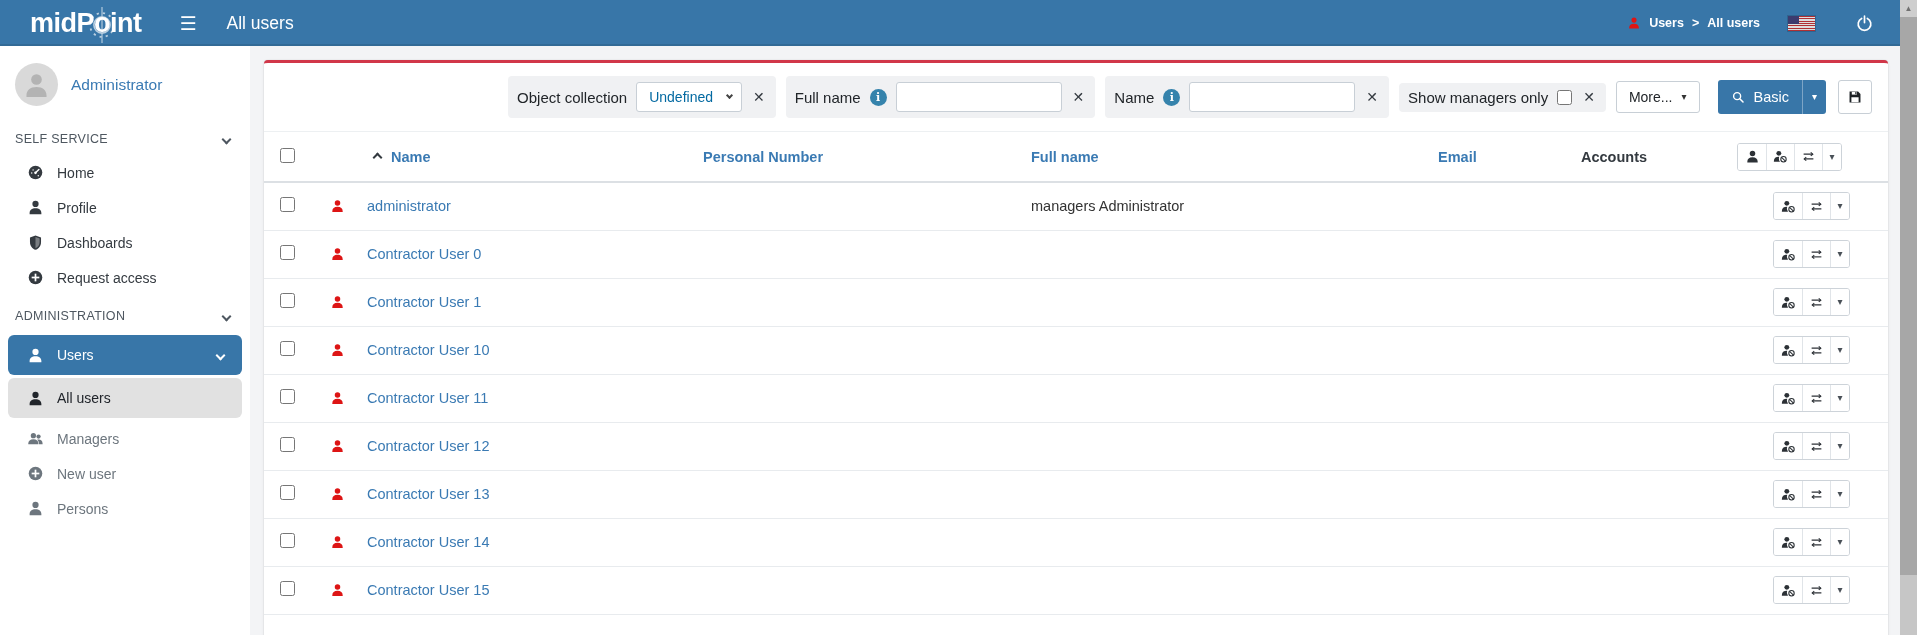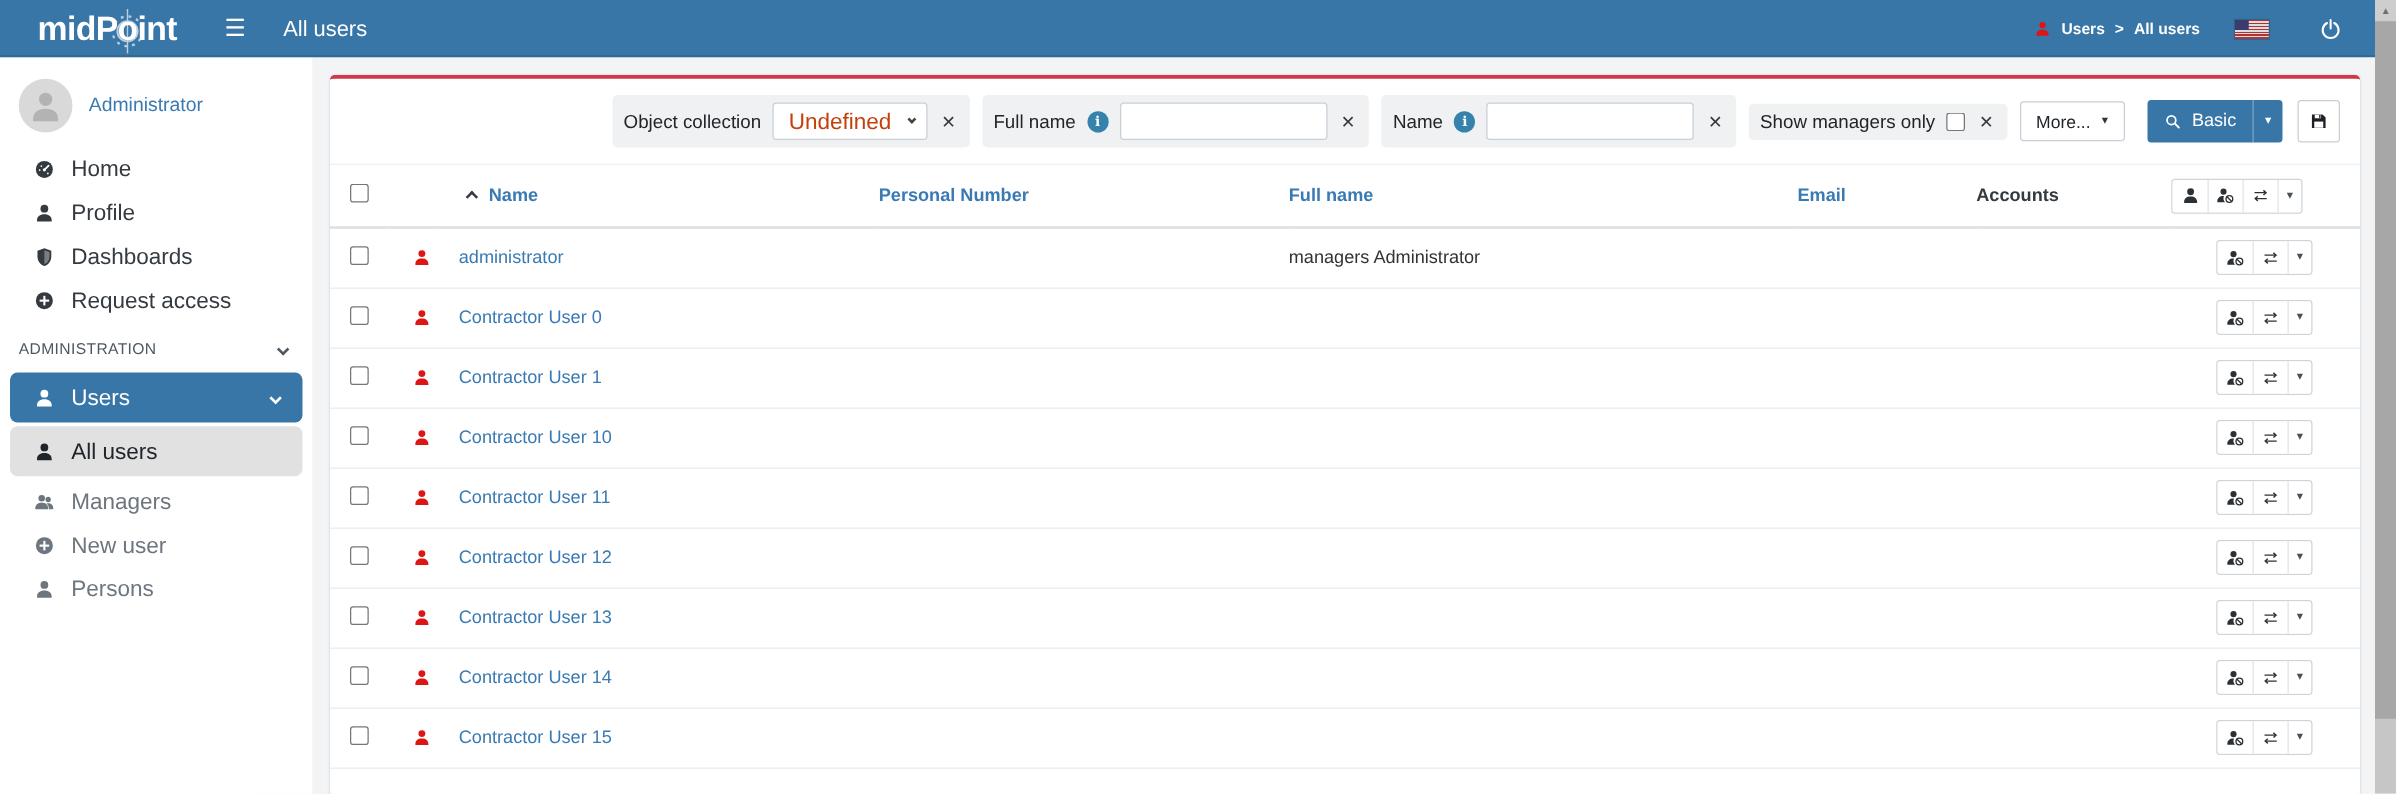--- a/index.html
+++ b/index.html
@@ -30,21 +30,21 @@
   .flag::after{content:"";position:absolute;left:0;top:0;width:11px;height:8px;background:#3c3b6e;}
   .power{margin-left:40px;color:#fff;width:19px;height:19px;background:none;border:none;padding:0;}
 
   
   .sidebar{position:absolute;left:0;top:46px;width:250px;bottom:0;background:#fff;}
   .user-panel{display:flex;align-items:center;gap:13px;padding:17px 15px 12px 15px;}
   .avatar{width:43px;height:43px;border-radius:50%;background:#d9d9d9;overflow:hidden;flex:0 0 43px;}
   .avatar svg{width:29px;height:29px;margin:8px auto 0;display:block;color:#b3b3b3;}
   .user-name{color:var(--link-blue);font-size:15.5px;}
   .nav-sec{display:flex;align-items:center;justify-content:space-between;padding:14px 20px 9px 15px;color:#4e5760;font-size:12.5px;letter-spacing:.3px;}
-  .nav-item{display:flex;align-items:center;gap:13px;height:35px;padding:0 18px 0 27px;color:#343a40;font-size:18px;cursor:pointer;}
+  .nav-item{display:flex;align-items:center;gap:13px;height:35px;padding:0 18px 0 27px;color:#343a40;font-size:14px;cursor:pointer;}
   .nav-item .ni-icon{width:17px;height:17px;flex:0 0 17px;color:inherit;}
   .nav-item .ni-icon svg{width:100%;height:100%;}
   .nav-item .edge{margin-left:auto;}
   .nav-item.muted{color:#6d767e;}
   .nav-item.active{background:var(--brand-blue);color:#fff;margin:3px 8px;border-radius:6px;height:40px;padding-left:19px;}
   .nav-item.selected{background:#e1e1e1;margin:3px 8px;border-radius:6px;height:40px;padding-left:19px;color:#21252b;}
 
   
   .chev{display:inline-block;width:7px;height:7px;border-right:2px solid currentColor;border-bottom:2px solid currentColor;}
   .chev.down{transform:rotate(45deg);}
@@ -52,21 +52,21 @@
   .chev.up{transform:rotate(-135deg);}
   .caret-dn{font-size:10px;line-height:1;color:inherit;}
 
   
   .main{position:absolute;left:250px;top:46px;right:17px;bottom:0;background:#f3f4f6;}
   .card{position:absolute;left:14px;right:12px;top:14px;height:660px;background:#fff;border-radius:4px;
         border-top:3px solid var(--accent-red);box-shadow:0 0 1px rgba(0,0,0,.2),0 1px 3px rgba(0,0,0,.1);}
 
   .filter-bar{height:69px;display:flex;align-items:center;justify-content:flex-end;gap:10px;padding:0 16px;border-bottom:1px solid #edf0f2;}
   .chip{display:flex;align-items:center;gap:9px;background:#f0f1f3;border-radius:4px;padding:6px 9px;font-size:15px;color:#212529;}
-  .fake-select{display:flex;align-items:center;gap:14px;height:30px;padding:0 9px 0 12px;border:1px solid #c8cfd6;border-radius:3px;background:#fff;font-size:18px;color:#c2410c;cursor:pointer;}
+  .fake-select{display:flex;align-items:center;gap:14px;height:30px;padding:0 9px 0 12px;border:1px solid #c8cfd6;border-radius:3px;background:#fff;font-size:14px;color:#0369a1;cursor:pointer;}
   .fake-select .chev{width:5px;height:5px;color:#444;margin-top:-3px;}
   .txt-input{width:166px;height:30px;border:1px solid #c8cfd6;border-radius:3px;background:#fff;font-size:14px;padding:0 8px;}
   .x-btn{border:none;background:none;font-size:14px;font-weight:700;color:#343a40;padding:0 2px;line-height:1;}
   .info-badge{width:17px;height:17px;border-radius:50%;background:var(--info-teal);color:#fff;font-size:11px;font-weight:700;
               display:flex;align-items:center;justify-content:center;font-family:"DejaVu Serif",serif;cursor:pointer;}
   .cb{width:15px;height:15px;margin:0;cursor:pointer;}
   .more-btn{display:flex;align-items:center;gap:9px;height:32px;padding:0 12px;background:#fff;border:1px solid #c8cfd6;border-radius:3px;font-size:14px;color:#212529;}
   .more-btn .caret-dn{color:#333;}
   .basic-btn{display:flex;align-items:stretch;height:34px;background:var(--brand-blue);border:none;border-radius:3px;color:#fff;overflow:hidden;margin-left:8px;padding:0;}
   .basic-main{display:flex;align-items:center;gap:9px;padding:0 13px;font-size:14.5px;}
@@ -199,20 +199,24 @@
   <nav class="sidebar">
     <div class="user-panel">
       <div class="avatar">
           <svg class="ic">
             <use href="#i-person"></use>
           </svg>
         </div>
       <span class="user-name">Administrator</span>
     </div>
 
+    <div class="nav-sec">
+      <span>SELF SERVICE</span>
+      <span class="chev down"></span>
+    </div>
     <div class="nav-item">
       <span class="ni-icon">
           <svg class="ic">
             <use href="#i-gauge"></use>
           </svg>
         </span>
       <span>Home</span>
     </div>
     <div class="nav-item">
       <span class="ni-icon">

